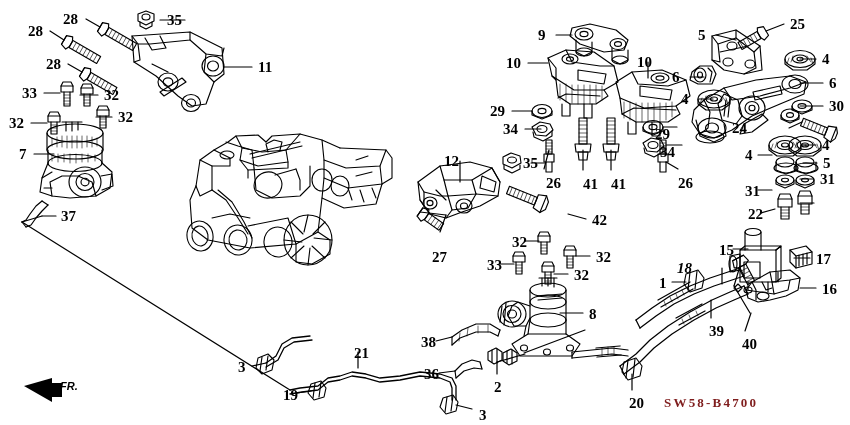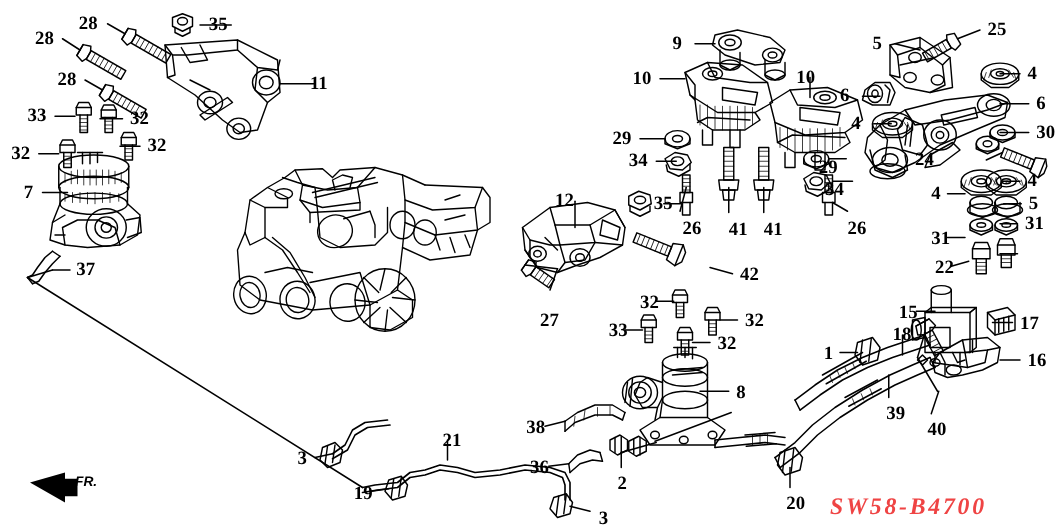--- a/index.html
+++ b/index.html
@@ -8,22 +8,22 @@
     font-family:"Liberation Serif",serif;overflow:hidden;
   }
   #sheet svg{position:absolute;left:0;top:0;width:850px;height:425px;}
   .cal{
     position:absolute;font-family:"Liberation Serif",serif;
     font-weight:bold;font-size:15px;color:#000;line-height:1;
     white-space:nowrap;
   }
   #diagcode{
     position:absolute;left:664px;top:395px;
-    font-family:"Liberation Serif",serif;font-size:19px;font-weight:bold;
-    letter-spacing:2.2px;color:#ef4444;white-space:nowrap;font-style:italic;
+    font-family:"Liberation Serif",serif;font-size:13px;font-weight:bold;
+    letter-spacing:2.2px;color:#7f1d1d;white-space:nowrap;
   }
   #frlabel{
     position:absolute;left:60px;top:380px;
     font-family:"Liberation Sans",sans-serif;font-size:11px;font-weight:bold;
     font-style:italic;color:#000;white-space:nowrap;
   }
 </style>
 </head>
 <body>
 
@@ -781,21 +781,21 @@
 </svg>
 
 <div id="frlabel">FR.</div>
 <div id="diagcode">SW58-B4700</div>
 
 <div id="callout-layer">
       <div class="cal" style="left: 63px; top: 12px;">28</div>
       <div class="cal" style="left: 28px; top: 24px;">28</div>
       <div class="cal" style="left: 167px; top: 13px;">35</div>
       <div class="cal" style="left: 46px; top: 57px;">28</div>
-      <div class="cal" style="left: 248px; top: 60px;">11</div>
+      <div class="cal" style="left: 258px; top: 60px;">11</div>
       <div class="cal" style="left: 538px; top: 28px;">9</div>
       <div class="cal" style="left: 698px; top: 28px;">5</div>
       <div class="cal" style="left: 790px; top: 17px;">25</div>
       <div class="cal" style="left: 506px; top: 56px;">10</div>
       <div class="cal" style="left: 637px; top: 55px;">10</div>
       <div class="cal" style="left: 822px; top: 52px;">4</div>
       <div class="cal" style="left: 672px; top: 70px;">6</div>
       <div class="cal" style="left: 829px; top: 76px;">6</div>
       <div class="cal" style="left: 22px; top: 86px;">33</div>
       <div class="cal" style="left: 104px; top: 88px;">32</div>
@@ -825,21 +825,21 @@
       <div class="cal" style="left: 61px; top: 209px;">37</div>
       <div class="cal" style="left: 592px; top: 213px;">42</div>
       <div class="cal" style="left: 432px; top: 250px;">27</div>
       <div class="cal" style="left: 512px; top: 235px;">32</div>
       <div class="cal" style="left: 596px; top: 250px;">32</div>
       <div class="cal" style="left: 487px; top: 258px;">33</div>
       <div class="cal" style="left: 574px; top: 268px;">32</div>
       <div class="cal" style="left: 719px; top: 243px;">15</div>
       <div class="cal" style="left: 816px; top: 252px;">17</div>
       <div class="cal" style="left: 659px; top: 276px;">1</div>
-      <div class="cal" style="left: 714px; top: 261px;">18</div>
+      <div class="cal" style="left: 677px; top: 261px; font-style: italic;">18</div>
       <div class="cal" style="left: 822px; top: 282px;">16</div>
       <div class="cal" style="left: 589px; top: 307px;">8</div>
       <div class="cal" style="left: 709px; top: 324px;">39</div>
       <div class="cal" style="left: 742px; top: 337px;">40</div>
       <div class="cal" style="left: 421px; top: 335px;">38</div>
       <div class="cal" style="left: 354px; top: 346px;">21</div>
       <div class="cal" style="left: 238px; top: 360px;">3</div>
       <div class="cal" style="left: 424px; top: 367px;">36</div>
       <div class="cal" style="left: 283px; top: 388px;">19</div>
       <div class="cal" style="left: 494px; top: 380px;">2</div>

